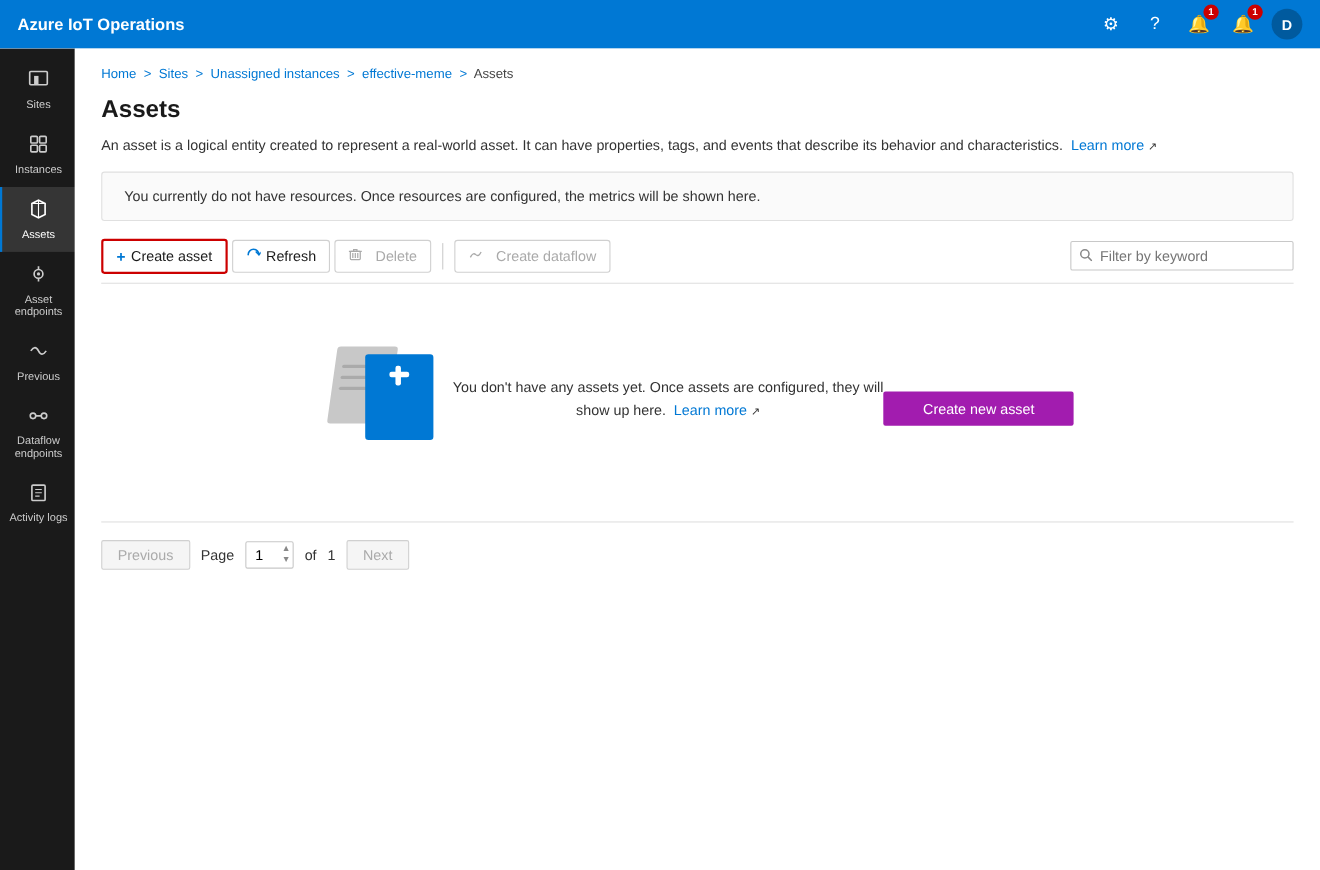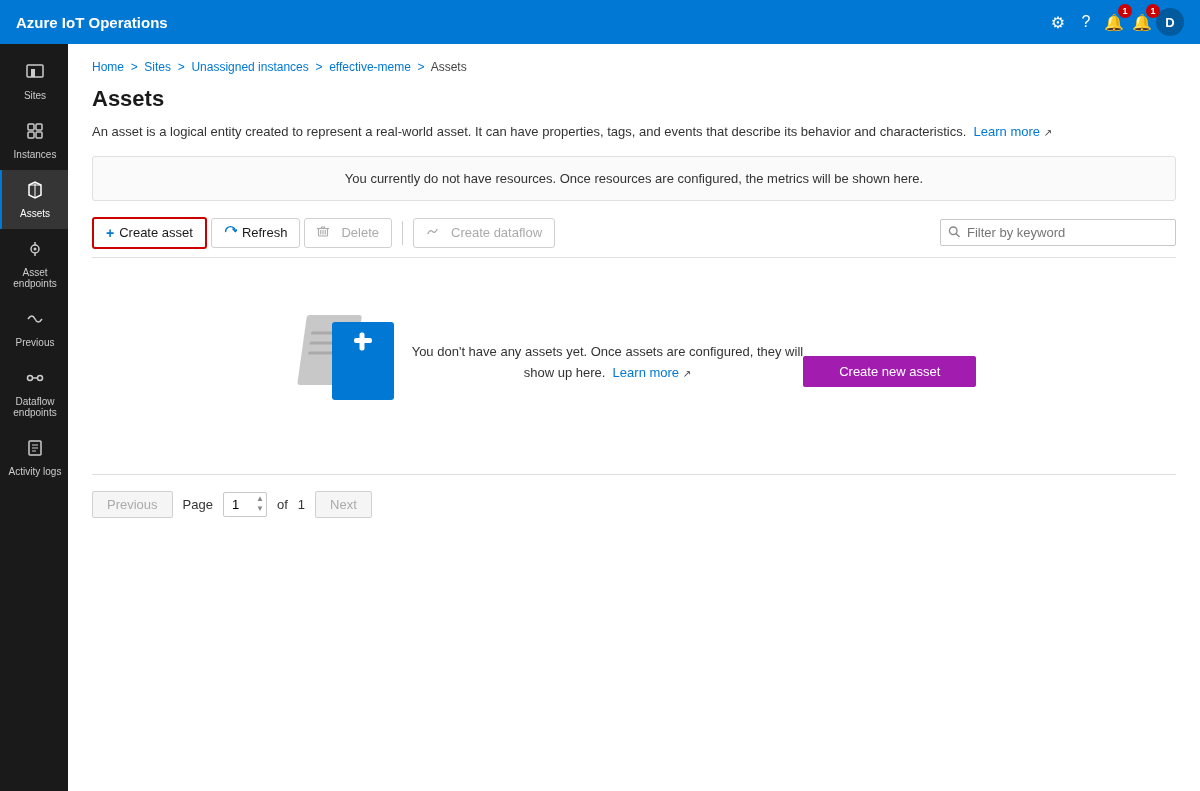--- a/index.html
+++ b/index.html
@@ -7,20 +7,21 @@
 
     
     .topbar {
       background: #0078d4;
       color: white;
       height: 44px;
       display: flex;
       align-items: center;
       padding: 0 16px;
       flex-shrink: 0;
+      gap: 12px;
     }
     .topbar-title { font-size: 15px; font-weight: 600; flex: 1; }
     .topbar-icon { width: 28px; height: 28px; display: flex; align-items: center; justify-content: center; cursor: pointer; border-radius: 3px; color: white; font-size: 16px; }
     .topbar-avatar { width: 28px; height: 28px; background: #005a9e; border-radius: 50%; display: flex; align-items: center; justify-content: center; font-weight: 600; font-size: 13px; cursor: pointer; }
     .badge-wrapper { position: relative; }
     .badge { position: absolute; top: -4px; right: -4px; background: #c00; color: white; font-size: 9px; border-radius: 50%; width: 14px; height: 14px; display: flex; align-items: center; justify-content: center; font-weight: bold; }
 
     
     .main-layout { display: flex; flex: 1; overflow: hidden; }
 
@@ -69,21 +70,20 @@
 
     
     .info-banner {
       border: 1px solid #e0e0e0;
       border-radius: 3px;
       padding: 14px 20px;
       color: #333;
       font-size: 13px;
       margin-bottom: 16px;
       background: #fafafa;
-      text-align: center;
     }
 
     
     .toolbar {
       display: flex;
       align-items: center;
       gap: 4px;
       margin-bottom: 12px;
       border-bottom: 1px solid #e0e0e0;
       padding-bottom: 0;
@@ -119,21 +119,21 @@
       top: 50%;
       transform: translateY(-50%);
       color: #888;
       font-size: 13px;
     }
     .filter-input {
       padding: 5px 10px 5px 26px;
       border: 1px solid #c8c8c8;
       border-radius: 2px;
       font-size: 13px;
-      width: 236px;
+      width: 203px;
       outline: none;
     }
 
     
     .empty-state {
       display: flex;
       flex-direction: row;
       align-items: center;
       justify-content: center;
       padding: 40px 0 30px;

